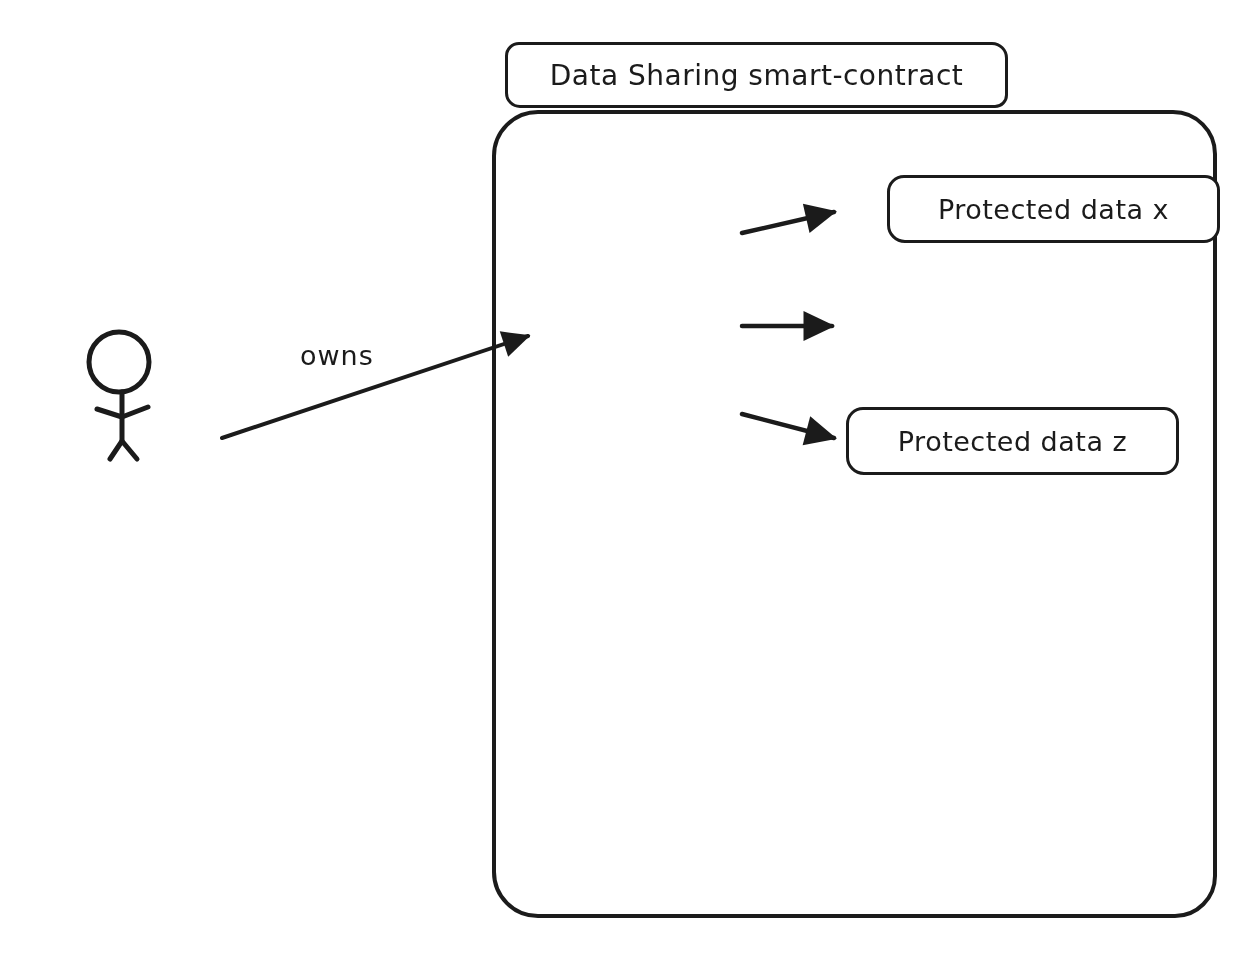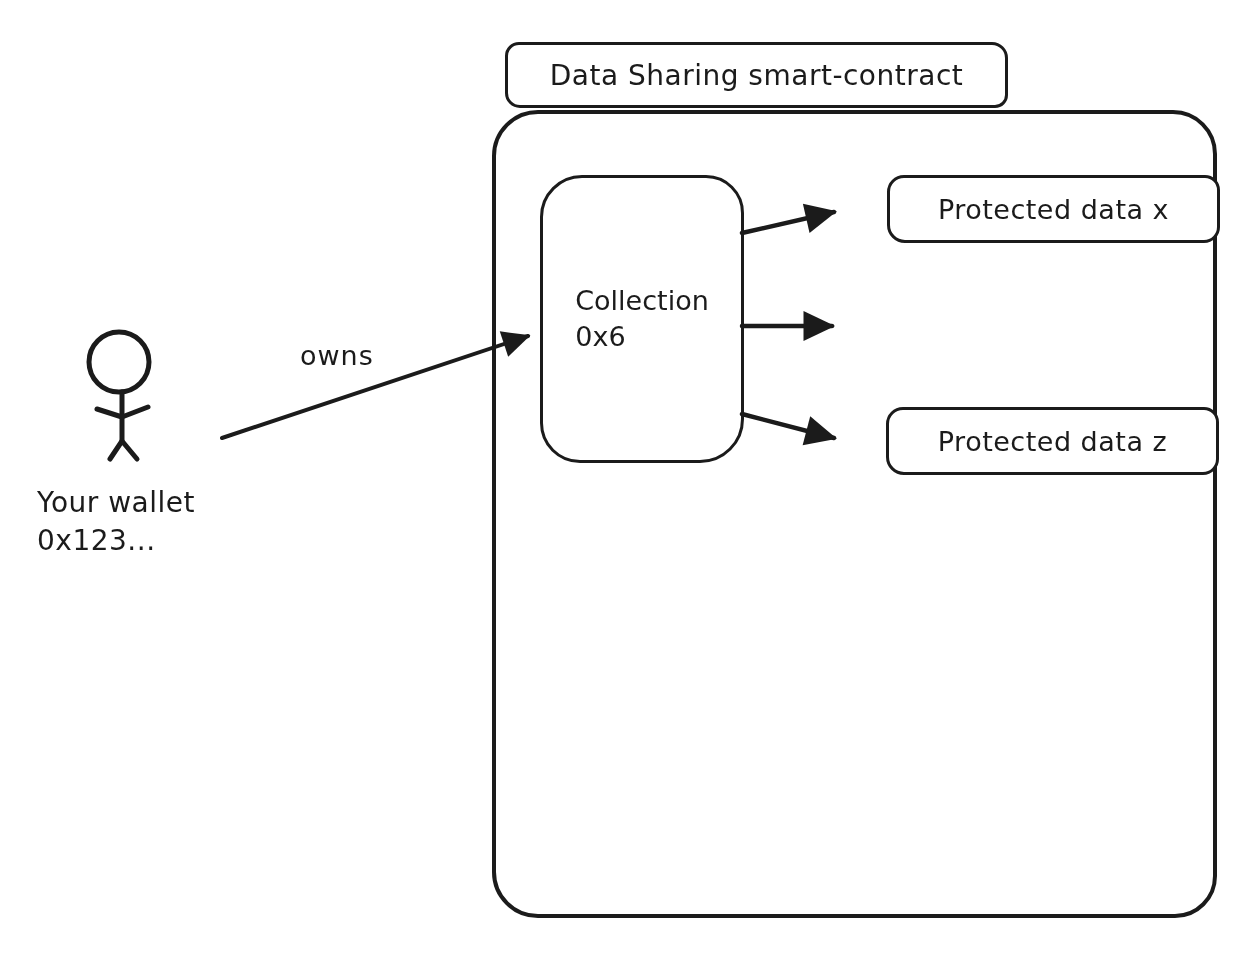--- a/index.html
+++ b/index.html
@@ -17,21 +17,21 @@
     overflow: hidden;
   }
   .box {
     position: absolute;
     box-sizing: border-box;
     border: 3.5px solid #1b1b1b;
     background: #ffffff;
     display: flex;
     align-items: center;
     justify-content: center;
-    text-align: left;
+    text-align: center;
   }
   .title-box {
     left: 505px; top: 42px;
     width: 503px; height: 66px;
     border-radius: 14px 16px 13px 15px;
     font-size: 28px;
     font-weight: 500;
     letter-spacing: 0.5px;
     z-index: 3;
   }
@@ -52,21 +52,21 @@
   }
   .pdata-box {
     width: 333px; height: 68px;
     border-radius: 17px 15px 16px 18px;
     font-size: 27px;
     letter-spacing: 0.5px;
     z-index: 2;
   }
   .pdata-x { left: 845px; top: 175px; margin-left: 42px; }
   .pdata-y { left: 845px; top: 292px; height: 66px; }
-  .pdata-z { left: 846px; top: 407px; margin-left: 40px; }
+  .pdata-z { left: 846px; top: 407px; }
   .owns-label {
     position: absolute;
     left: 300px; top: 340px;
     font-size: 27px;
     letter-spacing: 1px;
     z-index: 4;
   }
   .wallet-label {
     position: absolute;
     left: 37px; top: 484px;
@@ -88,38 +88,30 @@
 <body>
 
 <div class="canvas">
 
   <div class="box title-box">
     <span>Data Sharing smart-contract</span>
   </div>
 
   <div class="box container-box"></div>
 
-  <div class="box collection-box">
-    <div>
-      <div>Collection</div>
-      <div>0x6</div>
-    </div>
-  </div>
 
   <div class="box pdata-box pdata-x">
     <span>Protected data x</span>
   </div>
   <div class="box pdata-box pdata-z">
     <span>Protected data z</span>
   </div>
 
   <div class="owns-label">owns</div>
 
-  <div class="wallet-label">Your wallet
-0x123...</div>
 
   <svg class="overlay-svg" viewBox="0 0 1258 958" xmlns="http://www.w3.org/2000/svg">
     <defs>
       <marker id="arrowhead" viewBox="0 0 12 12" refX="10.5" refY="6" markerWidth="8" markerHeight="8" orient="auto-start-reverse">
         <path d="M1,1 L11.5,6 L1,11 z" fill="#1b1b1b"></path>
       </marker>
     </defs>
 
     <line x1="222" y1="438" x2="528" y2="336" stroke="#1b1b1b" stroke-width="4" stroke-linecap="round" marker-end="url(#arrowhead)"></line>
 

